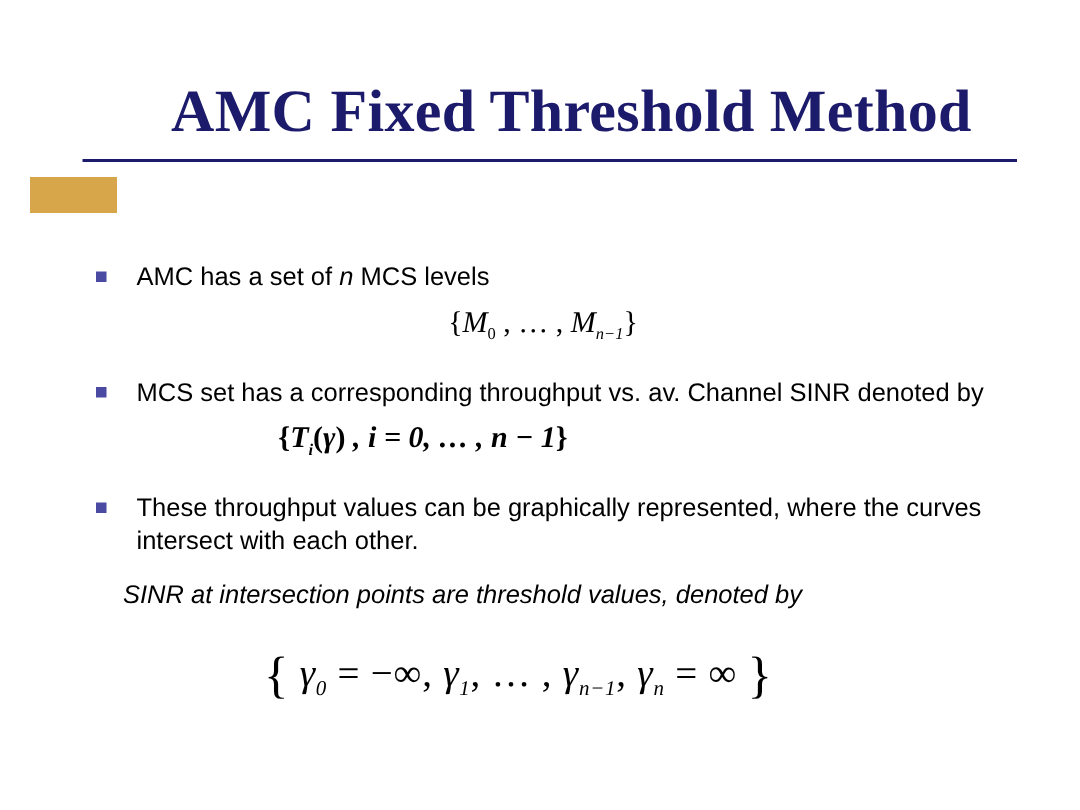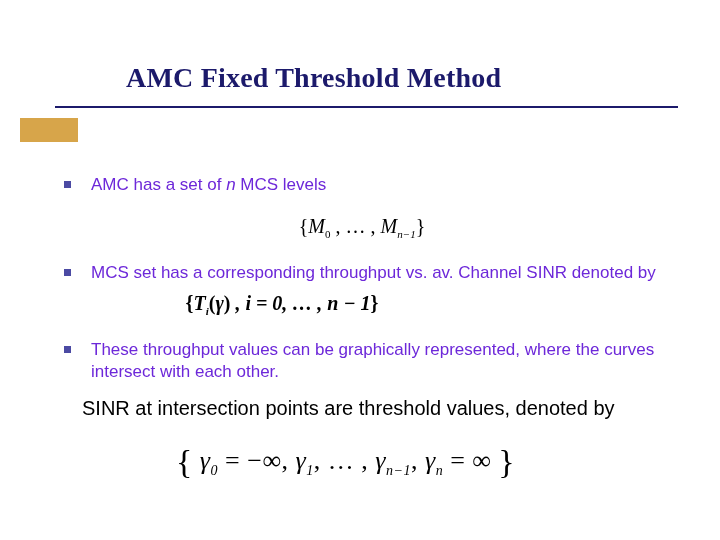--- a/index.html
+++ b/index.html
@@ -19,24 +19,24 @@
     box-sizing: border-box;
   }
   .title-block {
     position: absolute;
     top: 46px;
     left: 110px;
     right: 30px;
   }
   .title {
     font-family: "Times New Roman", Times, serif;
-    font-size: 28px;
+    font-size: 40px;
     color: #1c1a6b; 
     letter-spacing: 0.2px;
-    margin: 16px;
+    margin: 4px;
     white-space: nowrap;
   }
   .underline {
     position: absolute;
     top: 106px;
     left: 55px;
     right: 42px;
     height: 2px;
     background: #1c1a6b;
   }
@@ -63,58 +63,58 @@
     width: 7px;
     height: 7px;
     background: #4b4aa3;
     margin-top: 7px;
     margin-right: 20px;
     flex: 0 0 auto;
   }
   .item-text {
     font-size: 17px;
     line-height: 22px;
-    color: #6d28d9;
+    color: #000000;
   }
   .italic {
     font-style: italic;
   }
   .formula-row {
     text-align: center;
     margin: 8px 0 22px 0;
   }
   .formula1 {
     font-family: "Times New Roman", Times, serif;
     font-size: 20px;
     font-style: italic;
     display: inline-block;
-    margin-top: 11px;
   }
   .formula2 {
     font-family: "Times New Roman", Times, serif;
     font-size: 20px;
     font-style: italic;
     display: inline-block;
     position: relative;
     left: -80px;
     font-weight: bold;
   }
   .sub {
     font-size: 11px;
     vertical-align: sub;
     font-style: italic;
   }
   .roman {
     font-style: normal;
   }
   .subtext {
-    font-size: 20px;
+    font-size: 17px;
     line-height: 22px;
     margin-left: 18px;
     margin-top: 2px;
+    font-style: italic;
   }
   .formula3-row {
     margin-top: 20px;
     margin-left: 112px;
   }
   .formula3 {
     font-family: Georgia, "Times New Roman", serif;
     font-size: 26px;
     font-style: italic;
     letter-spacing: 0.5px;

